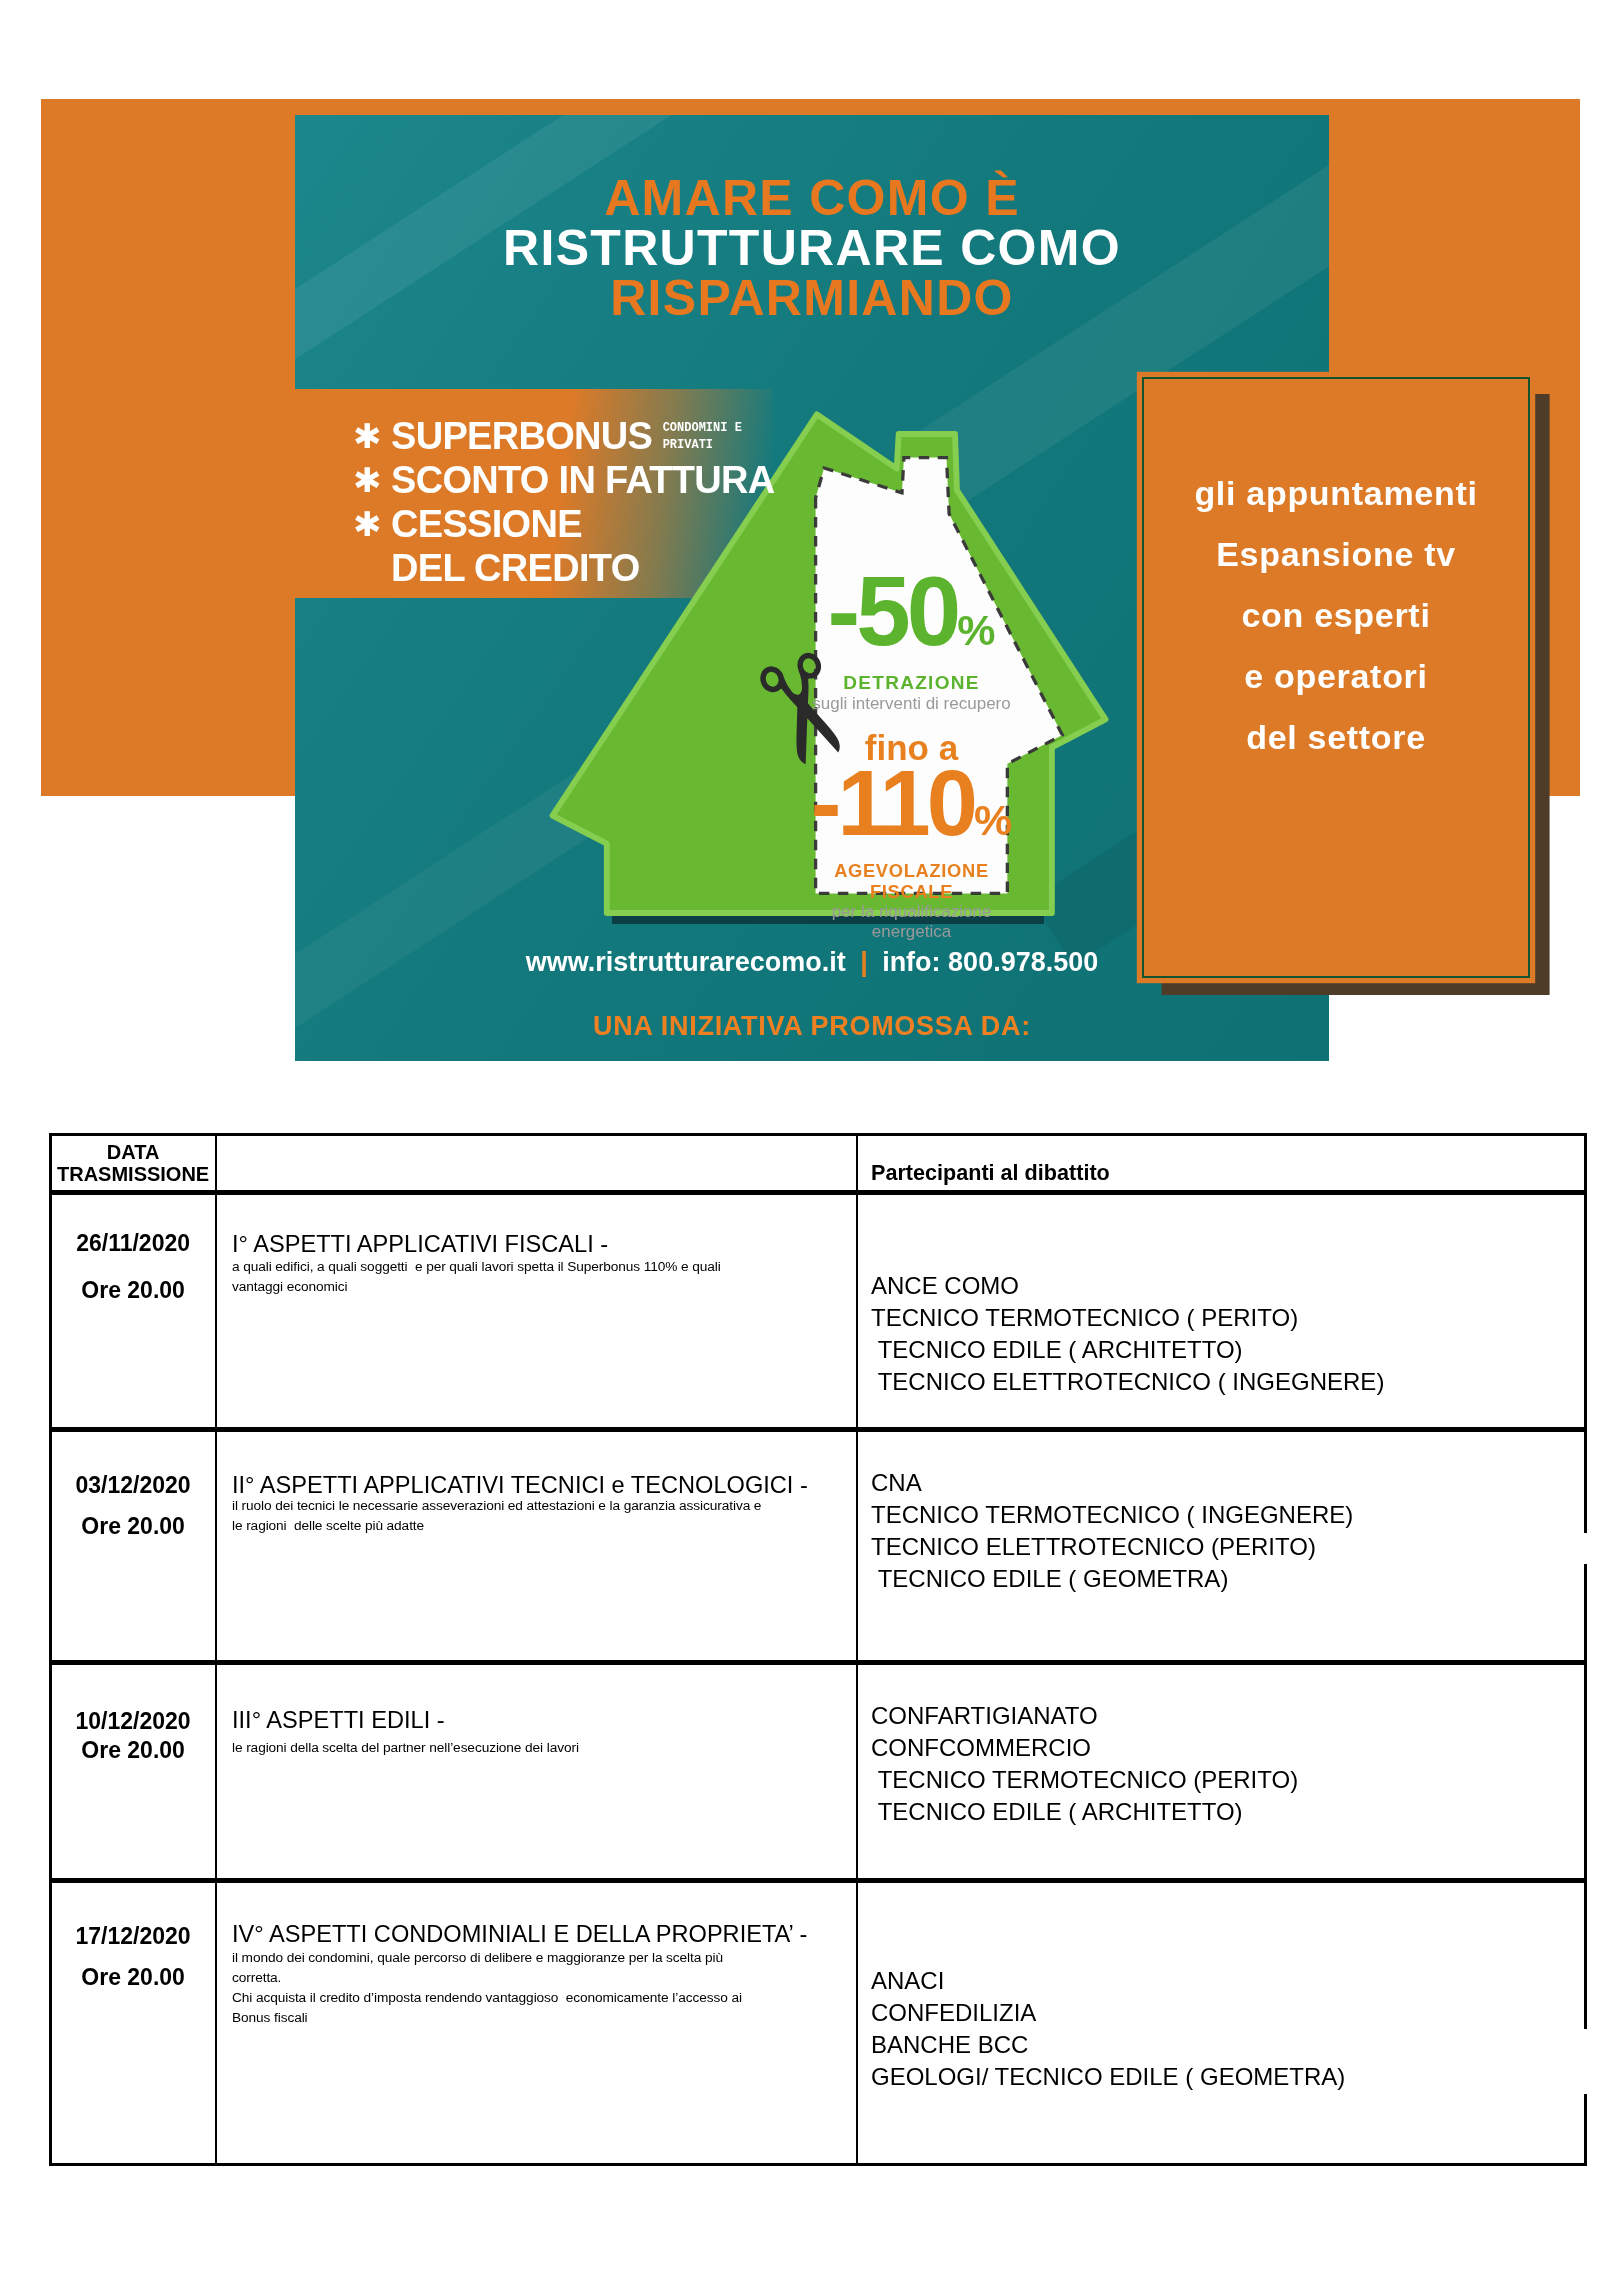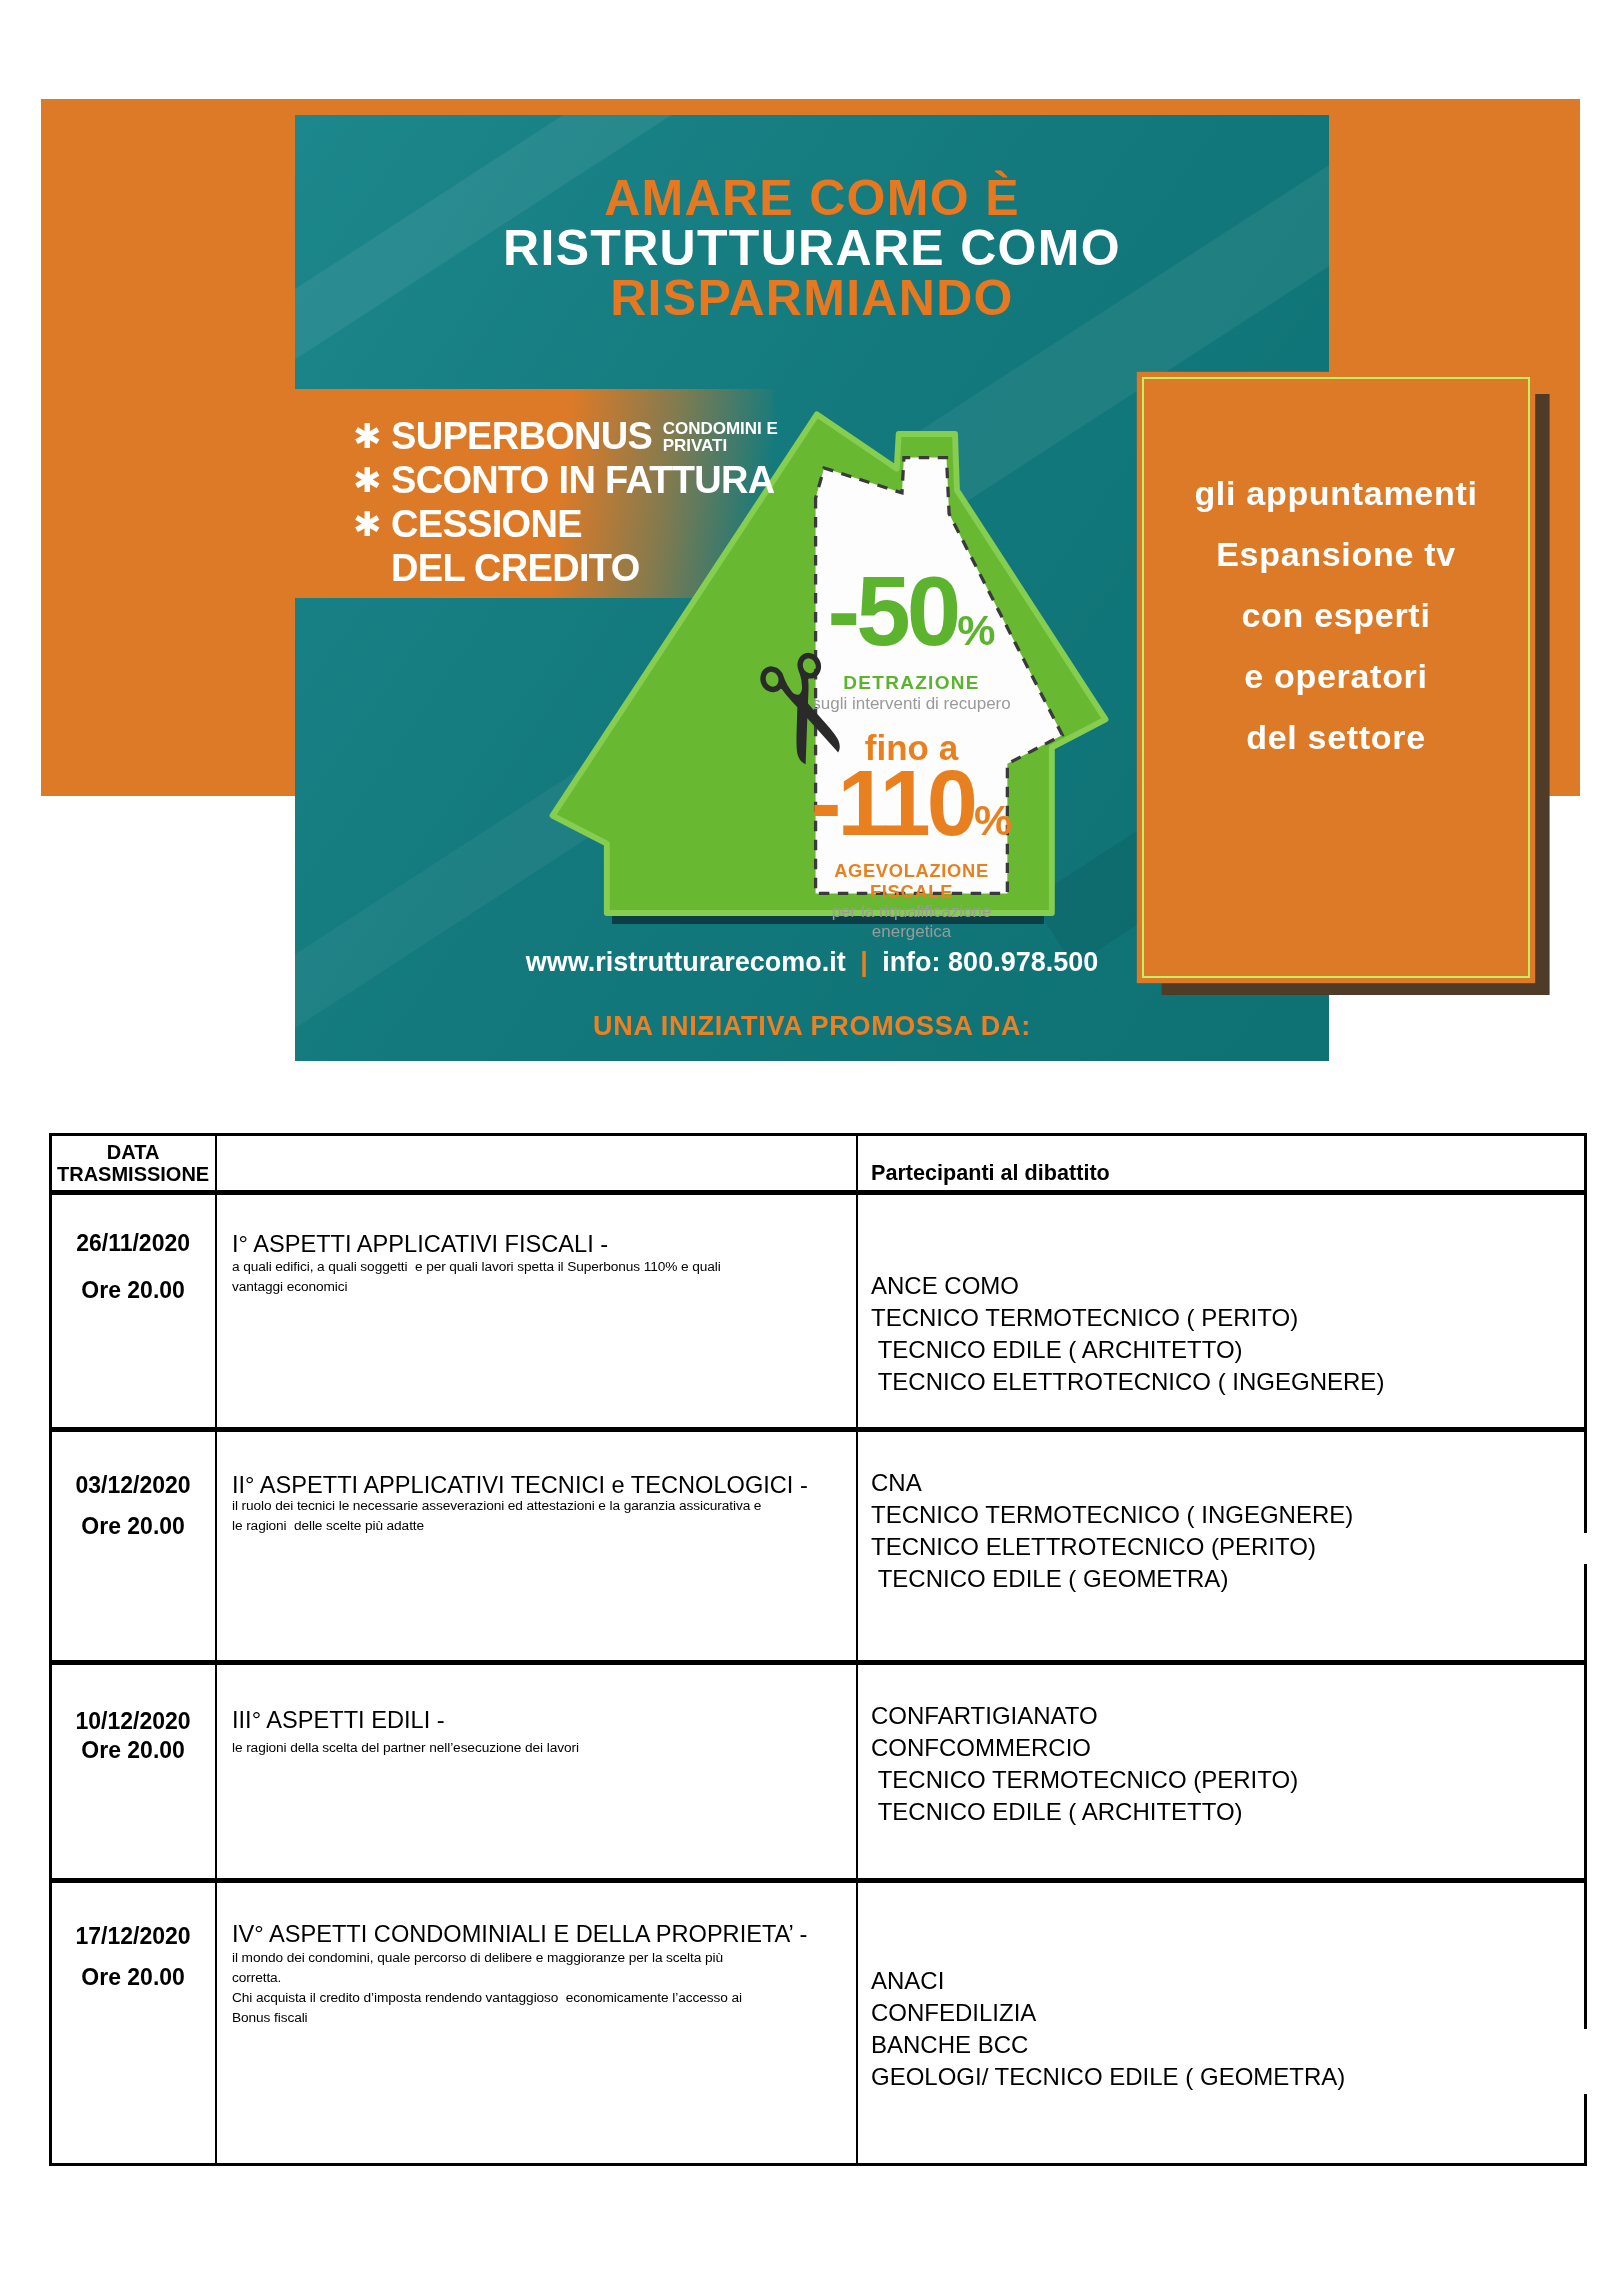--- a/index.html
+++ b/index.html
@@ -22,21 +22,21 @@
   .hl-orange{color:#e8781f;}
   .hl-white{color:#ffffff;}
 
   .orange-blob{position:absolute;left:0;top:274px;width:478px;height:209px;
                background:linear-gradient(97deg,#dd7a27 55%,rgba(221,122,39,0.55) 76%,rgba(221,122,39,0) 97%);}
 
   .bullets{position:absolute;left:58px;top:301px;color:#ffffff;font-weight:bold;}
   .b-line{display:flex;align-items:flex-start;height:44px;}
   .star{font-size:34px;width:38px;line-height:41px;}
   .b-label{font-size:38px;line-height:41px;letter-spacing:-0.7px;white-space:nowrap;}
-  .b-sub{font-size:17px;line-height:17.7px;margin-left:10.5px;margin-top:3.3px;white-space:pre-wrap;}
+  .b-sub{font-size:12px;line-height:17.7px;margin-left:10.5px;margin-top:3.3px;white-space:pre-wrap;font-family:Liberation Mono, monospace;}
   .b-indent{padding-left:38px;}
 
   .dark-base{position:absolute;left:317px;top:763px;width:432px;height:46px;background:#0c3f45;}
   .house-svg{position:absolute;left:249px;top:277px;width:589px;height:563px;}
 
   .coupon-text{position:absolute;left:512px;top:458px;width:209px;text-align:center;}
   .c50{color:#5cb42e;font-weight:bold;font-size:98px;line-height:77px;letter-spacing:-3.9px;}
   .c50 .pct{font-size:43px;letter-spacing:0;}
   .c-det{color:#5cb42e;font-weight:bold;font-size:19px;letter-spacing:1.3px;line-height:22px;margin-top:2.6px;}
   .c-sub{color:#9a9a9a;font-size:17px;line-height:19.6px;white-space:pre-wrap;}
@@ -45,21 +45,21 @@
   .c110 .pct2{font-size:43px;letter-spacing:0;}
   .c-agev{color:#e8801f;font-weight:bold;font-size:18.3px;letter-spacing:0.7px;line-height:21px;margin-top:3.9px;}
 
   .www-line{position:absolute;top:832px;left:0;width:100%;text-align:center;color:#ffffff;
             font-weight:bold;font-size:27px;}
   .www-line .sep{color:#e8801f;margin:0 14.4px;font-weight:bold;}
   .promossa{position:absolute;top:896px;left:0;width:100%;text-align:center;color:#ef8021;
             font-weight:bold;font-size:27px;letter-spacing:0.7px;}
 
   .appointments{position:absolute;left:1101px;top:278px;width:384px;height:597px;background:#dd7a27;
-                border:2px solid #bef264;box-shadow:0 0 0 5.2px #dd7a27, 19.6px 17px 0 0 #4f3c28;}
+                border:2px solid #14532d;box-shadow:0 0 0 5.2px #dd7a27, 19.6px 17px 0 0 #4f3c28;}
   .appt-inner{padding-top:84px;}
   .appt-line{color:#ffffff;font-weight:bold;font-size:34px;text-align:center;line-height:61px;letter-spacing:0.7px;}
 
   
   .table-frame{position:absolute;left:49px;top:1133px;width:1538px;height:1033px;background:#ffffff;}
   .tb{position:absolute;background:#000000;}
   .h-top{left:0;top:0;width:1538px;height:3.3px;}
   .h-head{left:0;top:57px;width:1538px;height:5.2px;}
   .h-r1{left:0;top:294px;width:1538px;height:4.6px;}
   .h-r2{left:0;top:527px;width:1538px;height:4.6px;}

